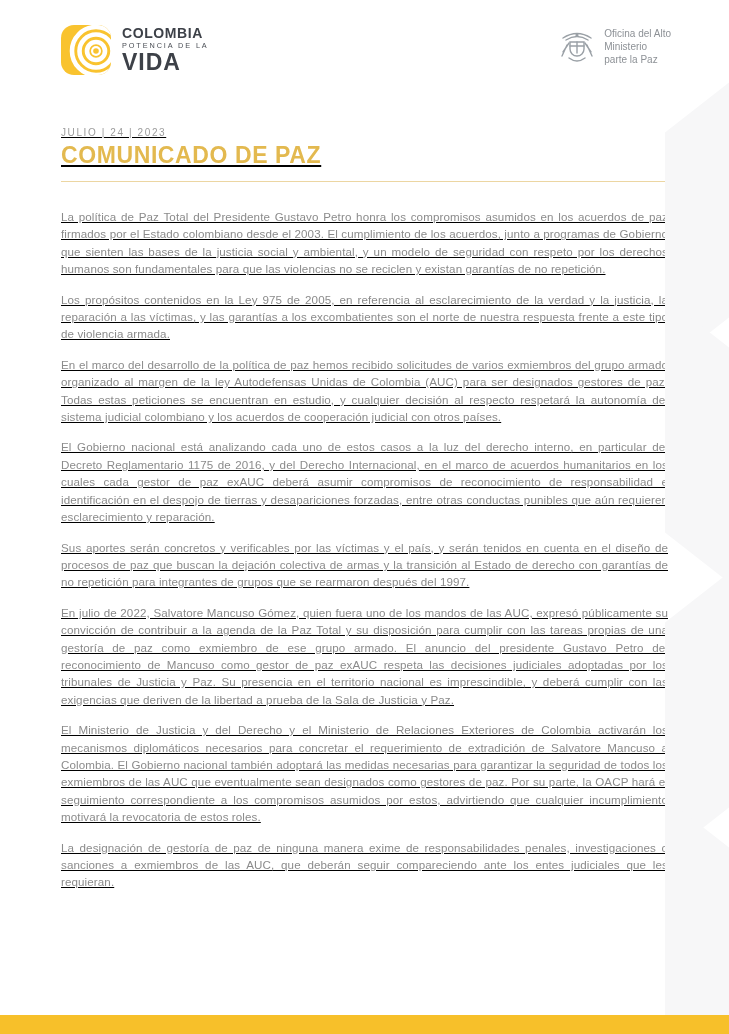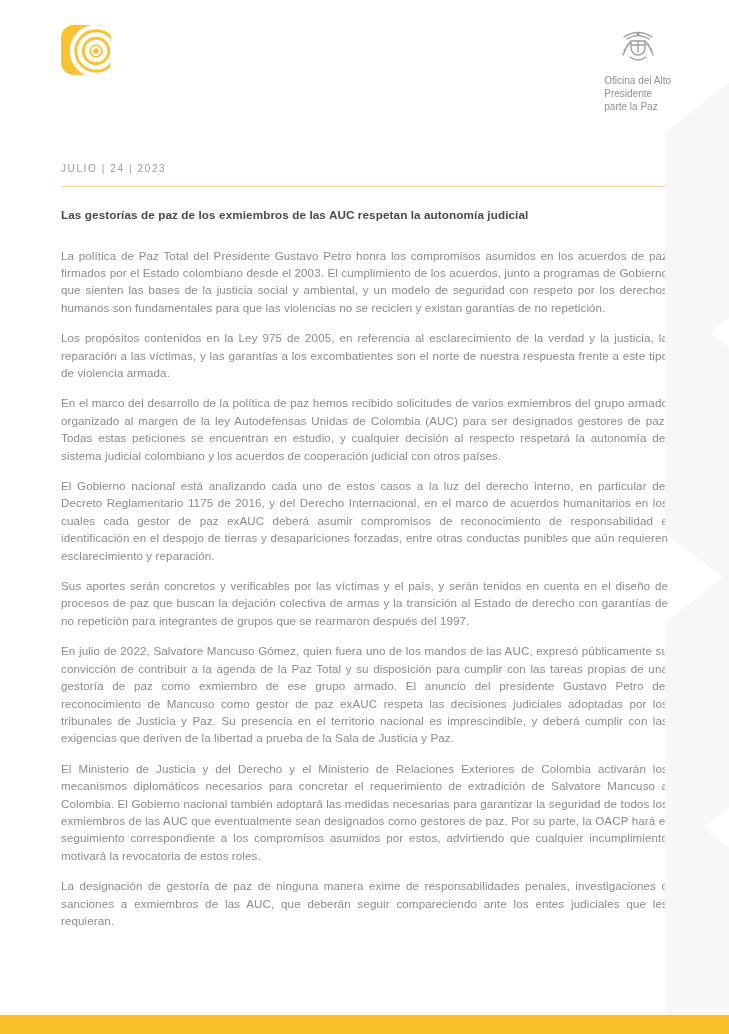--- a/index.html
+++ b/index.html
@@ -42,26 +42,26 @@
     align-items: flex-start;
     padding: 22px 58px 0 60px;
   }
   .brand { display: flex; align-items: center; gap: 10px; }
   .brand-icon { width: 52px; height: 56px; flex: 0 0 auto; }
   .brand-text { color: #3d4148; line-height: 1; }
   .brand-name   { font-size: 14px; font-weight: bold; letter-spacing: 0.6px; }
   .brand-tagline{ font-size: 7.3px; letter-spacing: 1.9px; margin-top: 2.5px; color: #4a4e55; }
   .brand-vida   { font-size: 23px; font-weight: bold; letter-spacing: 1px; margin-top: 2px; }
 
-  .office { display: flex; align-items: center; gap: 9px; margin-top: 5px; flex-direction: column; }
+  .office { display: flex; align-items: center; gap: 9px; margin-top: 5px; }
   .office-crest { width: 36px; height: 38px; flex: 0 0 auto; }
   .office-text { font-size: 10px; line-height: 1.32; color: #8d9196; }
 
   
-  .doc { padding: 0 61px 0 61px; }
+  .doc { padding: 0 61px 0 61px; text-decoration: underline; }
 
   .date-line {
     margin-top: 49px;
     font-size: 10px;
     letter-spacing: 1.6px;
     color: #9c9c9c;
   }
   .page-title {
     margin-top: 4px;
     font-size: 23px;
@@ -125,55 +125,60 @@
           <rect x="1" y="3" width="50" height="50" rx="13" fill="#F9C32F"></rect>
           <g clip-path="url(#lgclip)" fill="none" stroke="#ffffff" stroke-width="4.6">
             <circle cx="36" cy="29" r="9"></circle>
             <circle cx="36" cy="29" r="16.5"></circle>
             <circle cx="36" cy="29" r="24"></circle>
           </g>
           <circle cx="36" cy="29" r="5" fill="#ffffff"></circle>
           <circle cx="36" cy="29" r="2.8" fill="#F9C32F"></circle>
         </svg>
       </span>
+      <span class="brand-text">
+        <div class="brand-name">COLOMBIA</div>
+        <div class="brand-tagline">POTENCIA DE LA</div>
+        <div class="brand-vida">VIDA</div>
+      </span>
     </div>
 
     <div class="office">
       <span class="office-crest">
         <svg viewBox="0 0 36 38" width="36" height="38">
           <g fill="none" stroke="#9AA0A6" stroke-width="1.4" stroke-linecap="round">
             <path d="M4 10 Q18 1 32 10"></path>
             <path d="M7 12 Q18 5 29 12"></path>
             <circle cx="18" cy="7" r="1.6" fill="#9AA0A6" stroke="none"></circle>
             <path d="M11 14 h14 v7 a7 7 0 0 1 -14 0 z"></path>
             <line x1="11" y1="18" x2="25" y2="18"></line>
             <line x1="18" y1="14" x2="18" y2="25"></line>
             <path d="M10 15 L4 24 M8 17 L3 28"></path>
             <path d="M26 15 L32 24 M28 17 L33 28"></path>
             <path d="M10 30 Q18 36 26 30"></path>
           </g>
         </svg>
       </span>
       <span class="office-text">
         <div>Oficina del Alto</div>
-        <div>Presidente</div>
+        <div>Ministerio</div>
         <div>parte la Paz</div>
       </span>
     </div>
 
   </div>
 
   <div class="doc">
 
     <div class="date-line">JULIO | 24 |  2023</div>
 
+    <h1 class="page-title">COMUNICADO DE PAZ</h1>
 
     <hr class="title-divider">
 
-    <h2 class="doc-subtitle">Las gestorías de paz de los exmiembros de las AUC respetan la autonomía judicial</h2>
 
     <div class="doc-body">
       <p>La política de Paz Total del Presidente Gustavo Petro honra los compromisos asumidos en los acuerdos de paz firmados por el Estado colombiano desde el 2003. El cumplimiento de los acuerdos, junto a programas de Gobierno que sienten las bases de la justicia social y ambiental, y un modelo de seguridad con respeto por los derechos humanos son fundamentales para que las violencias no se reciclen y existan garantías de no repetición.</p>
       <p>Los propósitos contenidos en la Ley 975 de 2005, en referencia al esclarecimiento de la verdad y la justicia, la reparación a las víctimas, y las garantías a los excombatientes son el norte de nuestra respuesta frente a este tipo de violencia armada.</p>
       <p>En el marco del desarrollo de la política de paz hemos recibido solicitudes de varios exmiembros del grupo armado organizado al margen de la ley Autodefensas Unidas de Colombia (AUC) para ser designados gestores de paz. Todas estas peticiones se encuentran en estudio, y cualquier decisión al respecto respetará la autonomía del sistema judicial colombiano y los acuerdos de cooperación judicial con otros países.</p>
       <p>El Gobierno nacional está analizando cada uno de estos casos a la luz del derecho interno, en particular del Decreto Reglamentario 1175 de 2016, y del Derecho Internacional, en el marco de acuerdos humanitarios en los cuales cada gestor de paz exAUC deberá asumir compromisos de reconocimiento de responsabilidad e identificación en el despojo de tierras y desapariciones forzadas, entre otras conductas punibles que aún requieren esclarecimiento y reparación.</p>
       <p>Sus aportes serán concretos y verificables por las víctimas y el país, y serán tenidos en cuenta en el diseño de procesos de paz que buscan la dejación colectiva de armas y la transición al Estado de derecho con garantías de no repetición para integrantes de grupos que se rearmaron después del 1997.</p>
       <p>En julio de 2022, Salvatore Mancuso Gómez, quien fuera uno de los mandos de las AUC, expresó públicamente su convicción de contribuir a la agenda de la Paz Total y su disposición para cumplir con las tareas propias de una gestoría de paz como exmiembro de ese grupo armado. El anuncio del presidente Gustavo Petro del reconocimiento de Mancuso como gestor de paz exAUC respeta las decisiones judiciales adoptadas por los tribunales de Justicia y Paz. Su presencia en el territorio nacional es imprescindible, y deberá cumplir con las exigencias que deriven de la libertad a prueba de la Sala de Justicia y Paz.</p>
       <p>El Ministerio de Justicia y del Derecho y el Ministerio de Relaciones Exteriores de Colombia activarán los mecanismos diplomáticos necesarios para concretar el requerimiento de extradición de Salvatore Mancuso a Colombia. El Gobierno nacional también adoptará las medidas necesarias para garantizar la seguridad de todos los exmiembros de las AUC que eventualmente sean designados como gestores de paz. Por su parte, la OACP hará el seguimiento correspondiente a los compromisos asumidos por estos, advirtiendo que cualquier incumplimiento motivará la revocatoria de estos roles.</p>
       <p>La designación de gestoría de paz de ninguna manera exime de responsabilidades penales, investigaciones o sanciones a exmiembros de las AUC, que deberán seguir compareciendo ante los entes judiciales que les requieran.</p>

